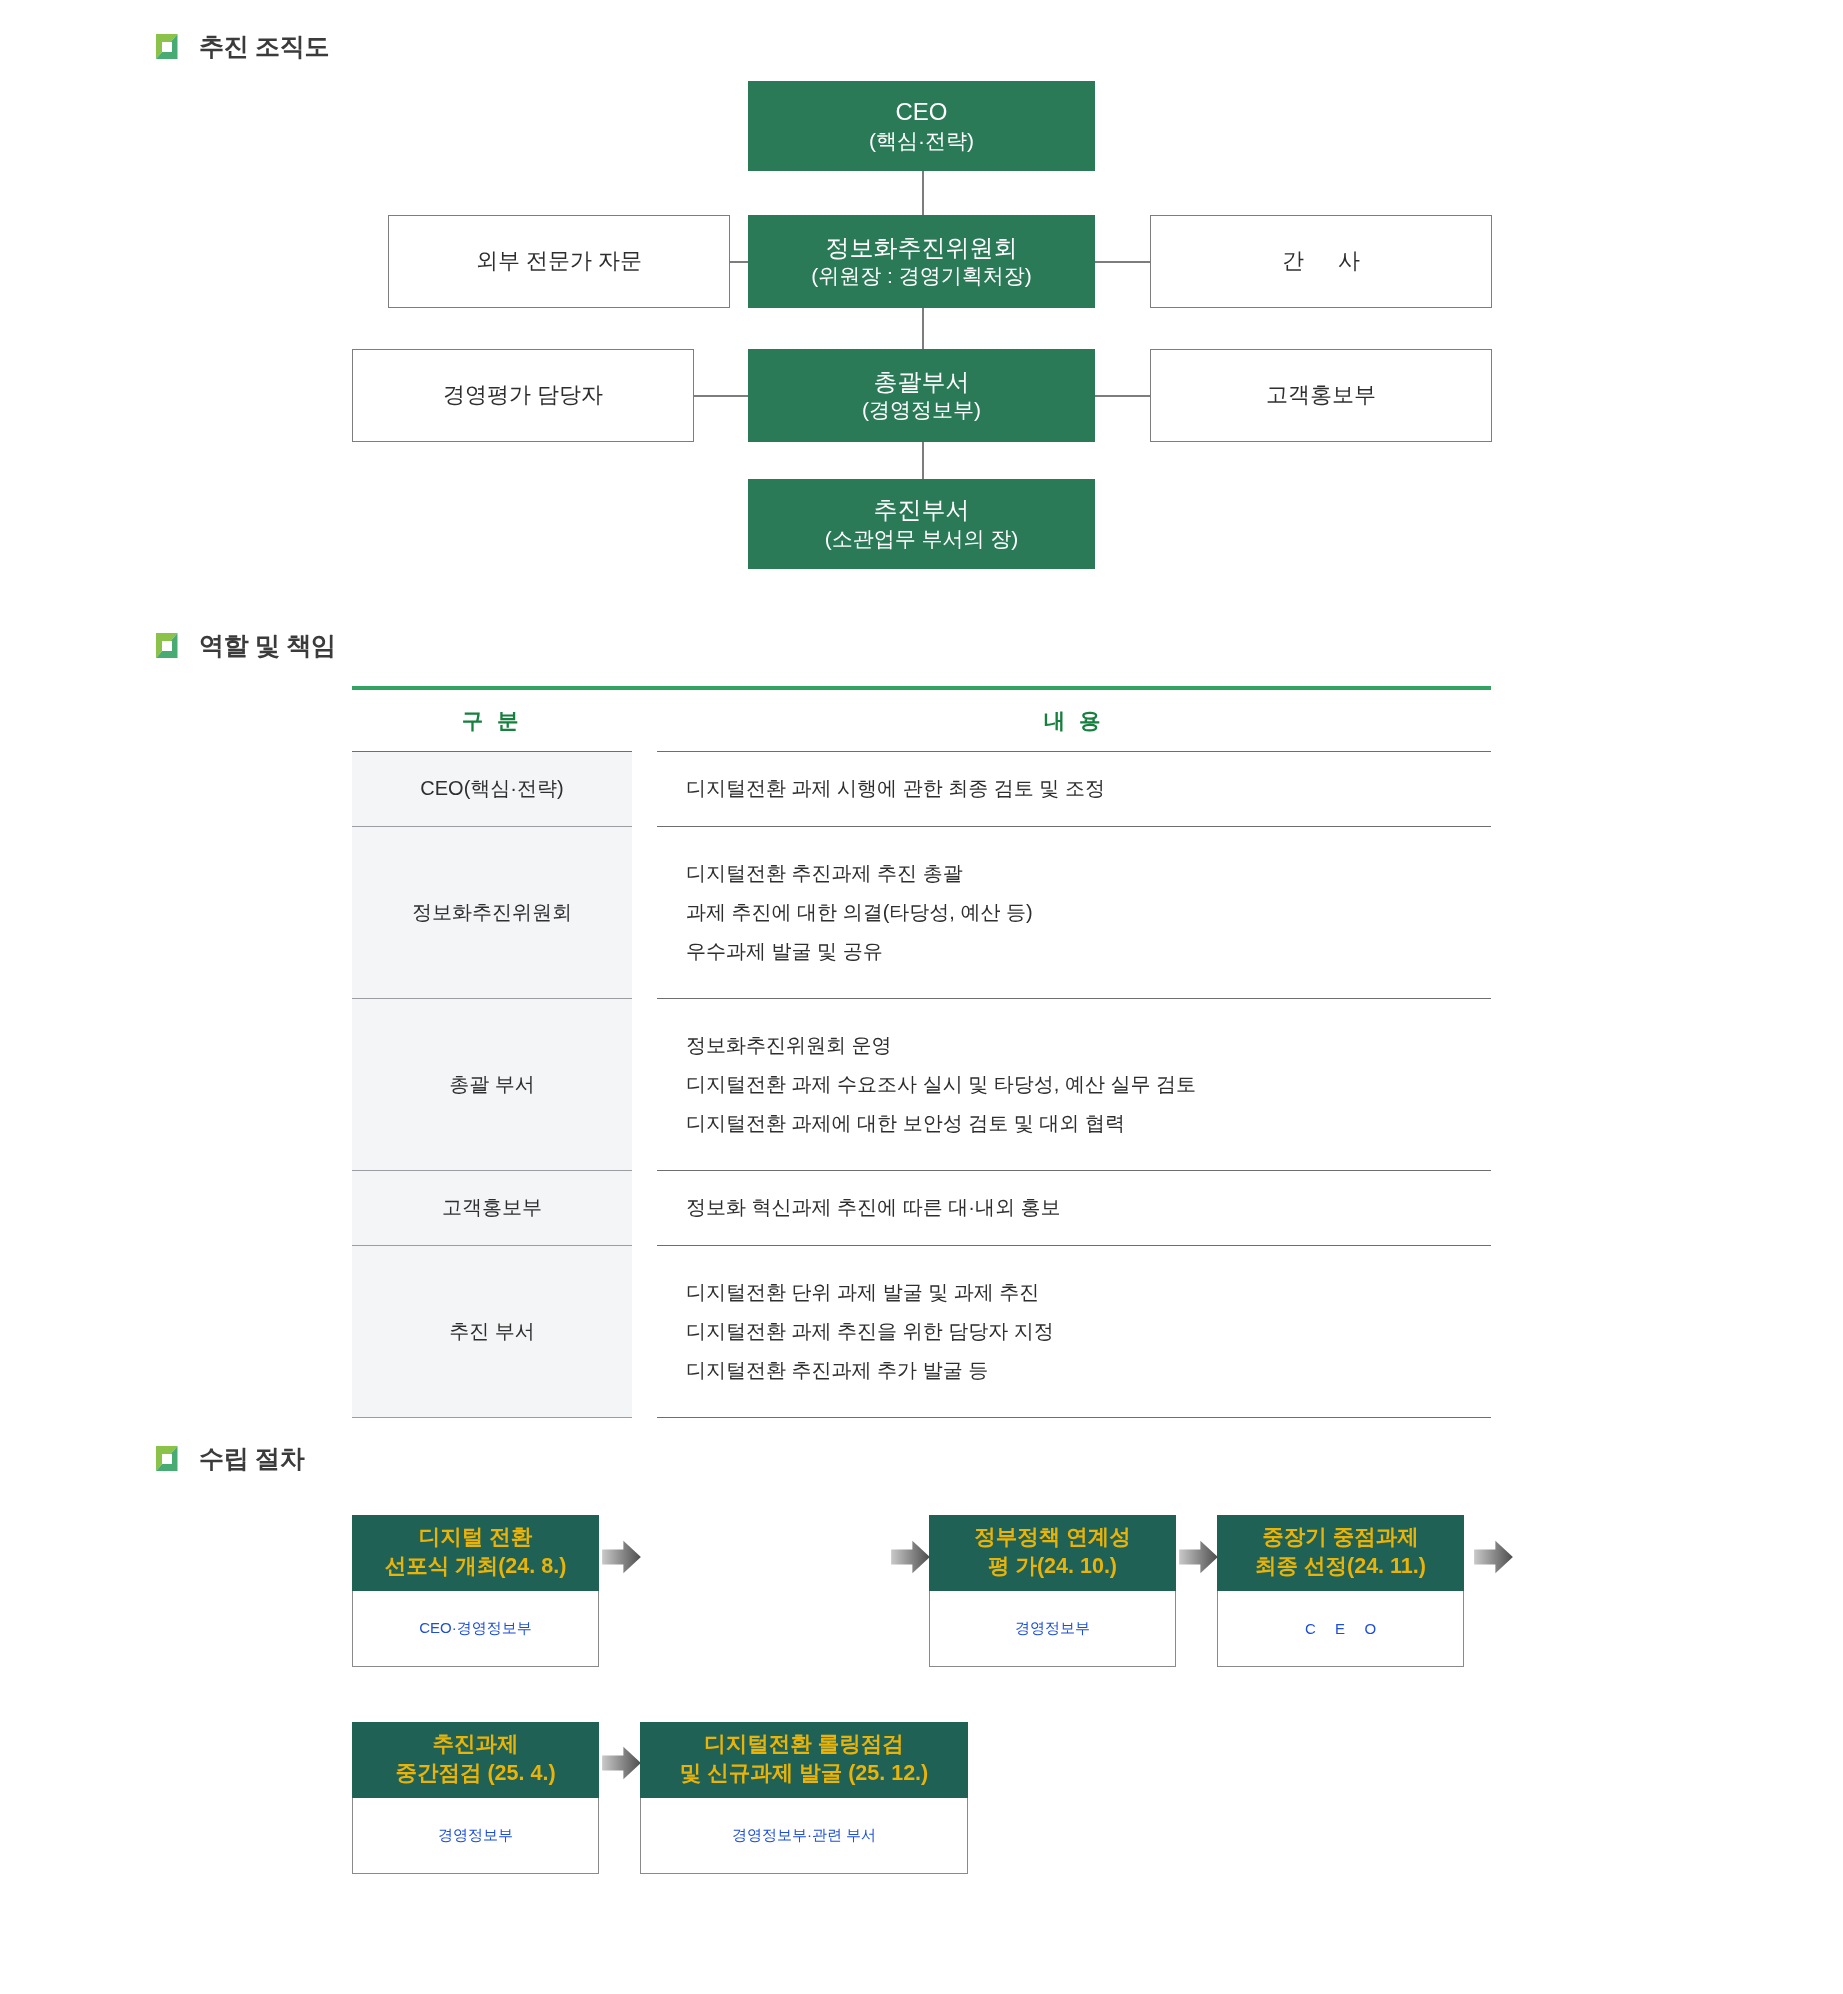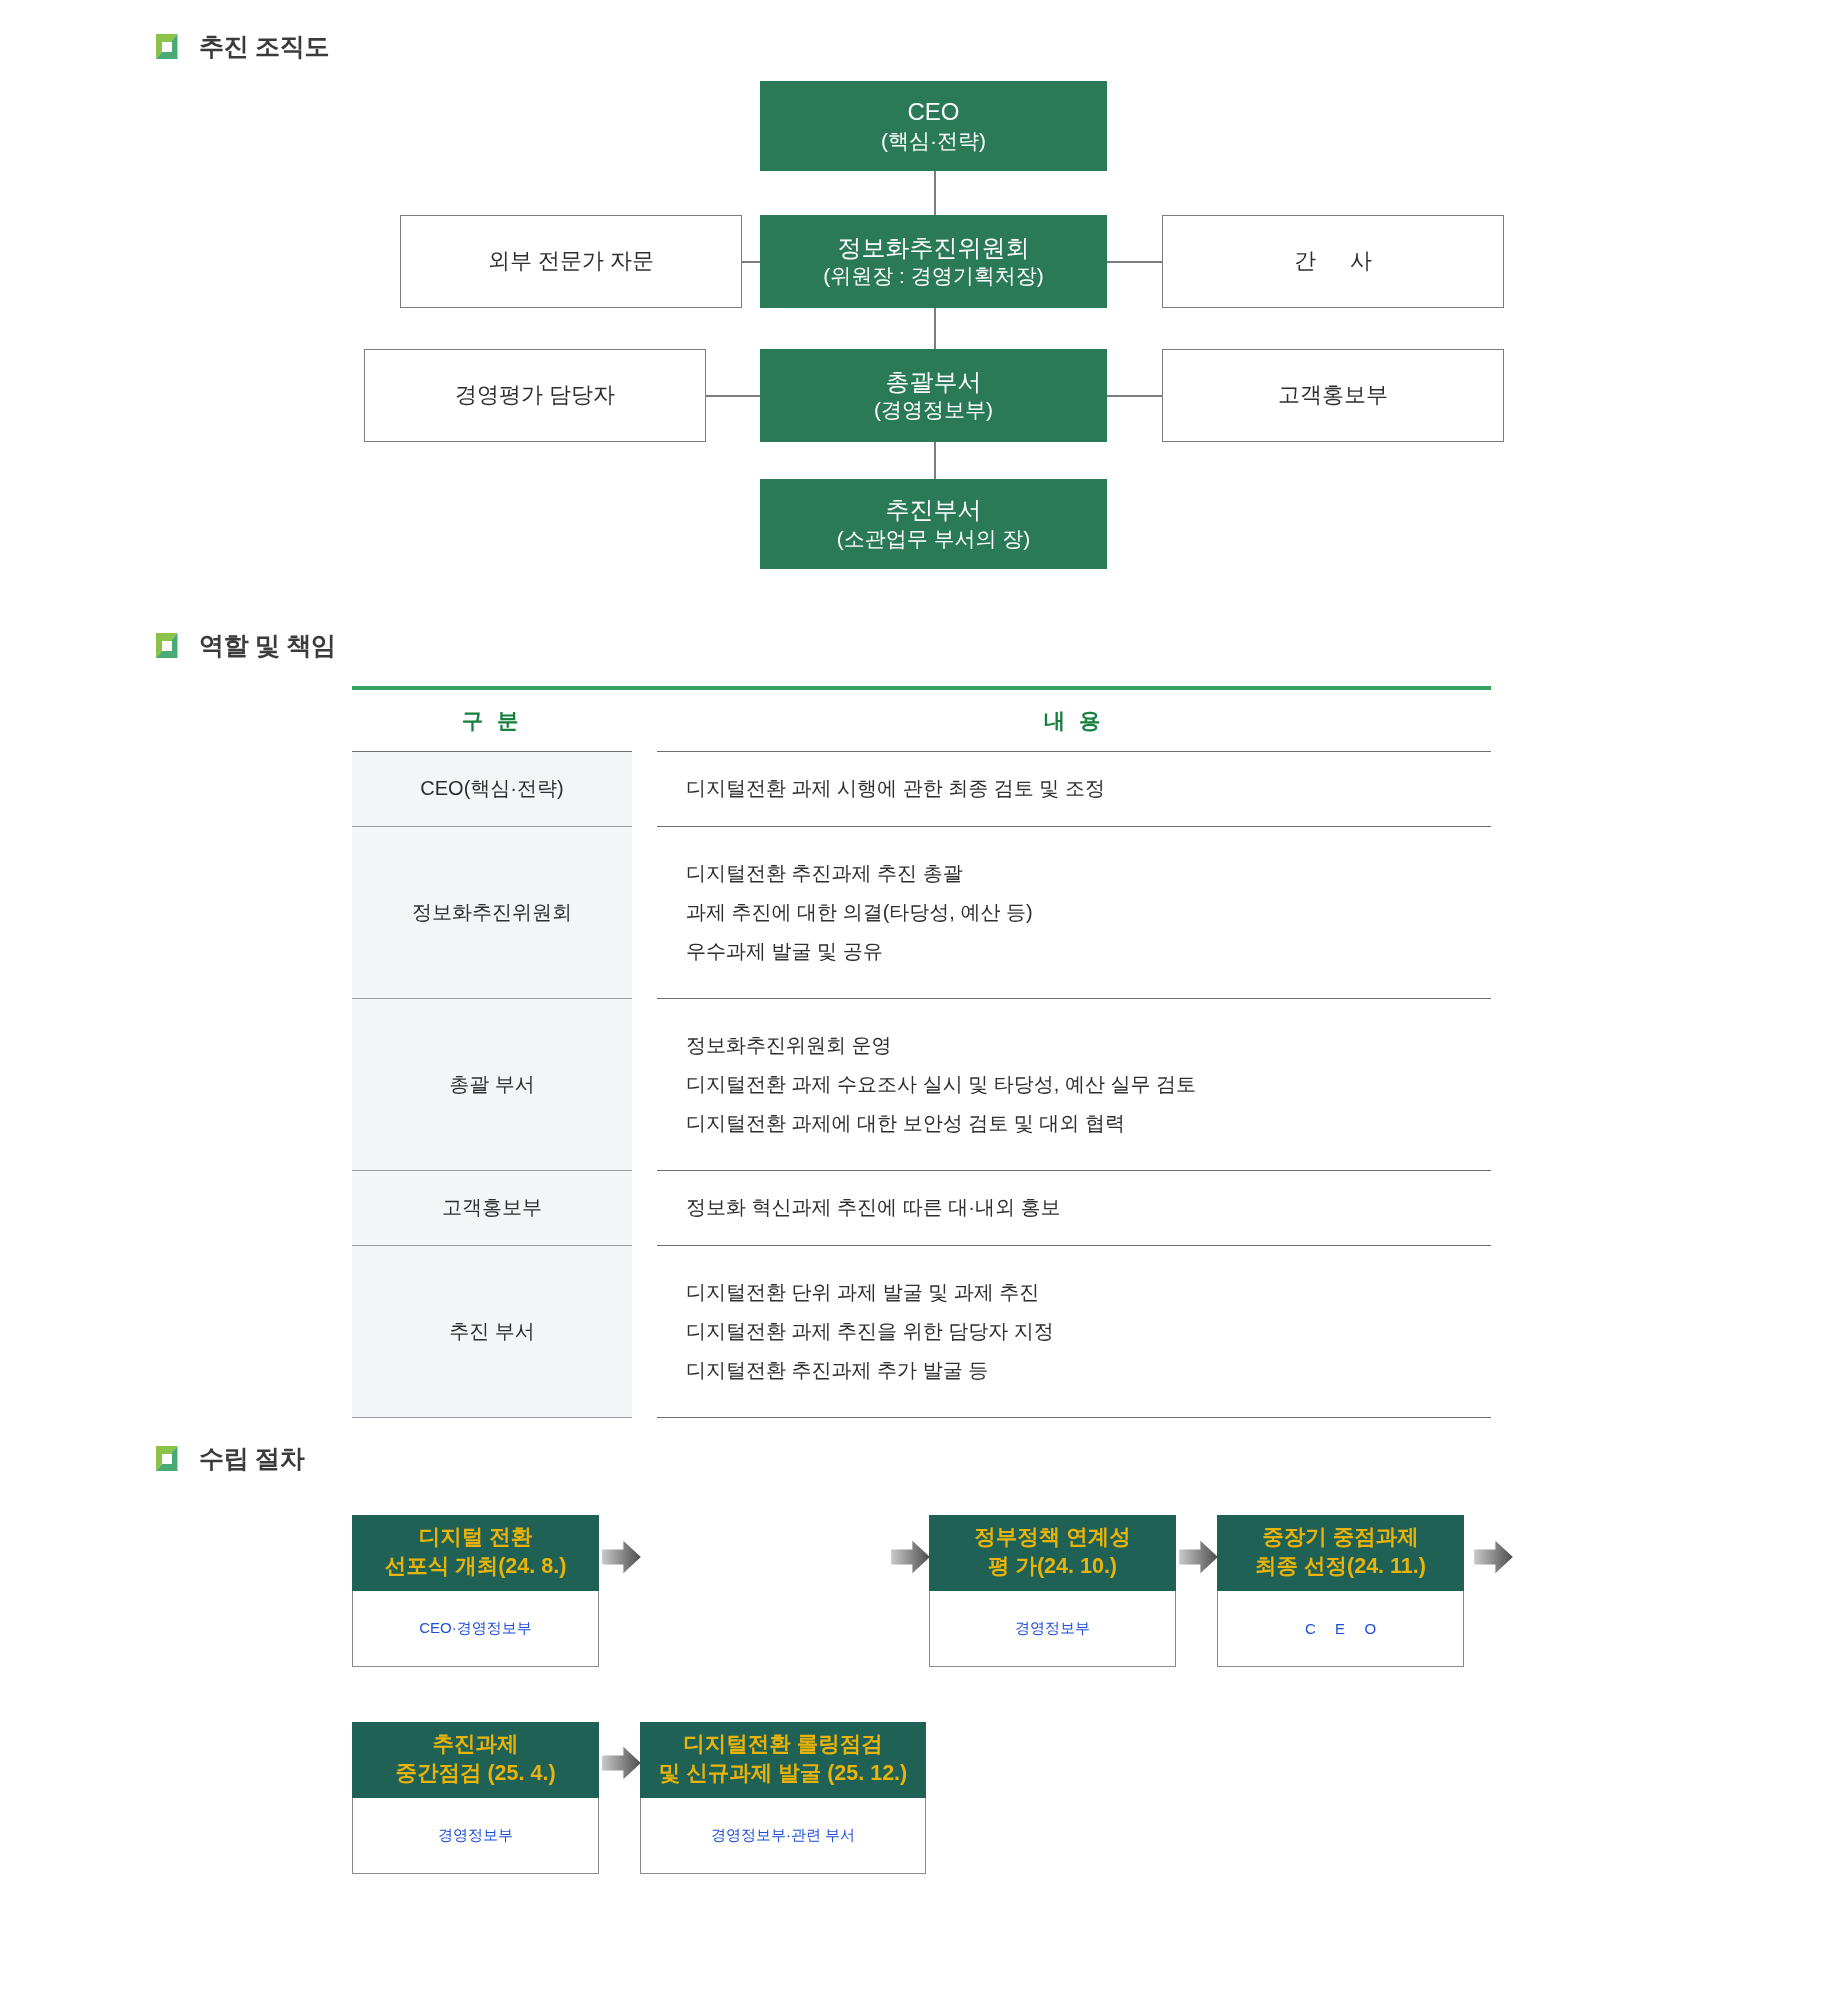--- a/index.html
+++ b/index.html
@@ -49,21 +49,21 @@
     font-size: 25px;
     font-weight: bold;
     color: #3b3b3b;
     letter-spacing: -0.3px;
     white-space: nowrap;
   }
 
   
   .org {
     position: absolute;
-    left: 12px; top: 0;
+    left: 0; top: 0;
     width: 1765px; height: 607px;
   }
   .node {
     position: absolute;
     box-sizing: border-box;
     display: flex;
     flex-direction: column;
     align-items: center;
     justify-content: center;
     text-align: center;
@@ -162,21 +162,21 @@
     font-weight: bold;
     text-align: center;
     line-height: 1.35;
     padding: 10px 2.5px 11.4px;
     height: 76px;
     box-sizing: border-box;
     display: flex;
     flex-direction: column;
     justify-content: center;
   }
-  .fbox.wide { width: 286px; }
+  .fbox.wide { width: 328px; }
   .fbox .fbody {
     background: #ffffff;
     border: 1.3px solid #8a8a8a;
     border-top: none;
     height: 76px;
     display: flex;
     align-items: center;
     justify-content: center;
     font-size: 15px;
     color: #1d4ed8;

